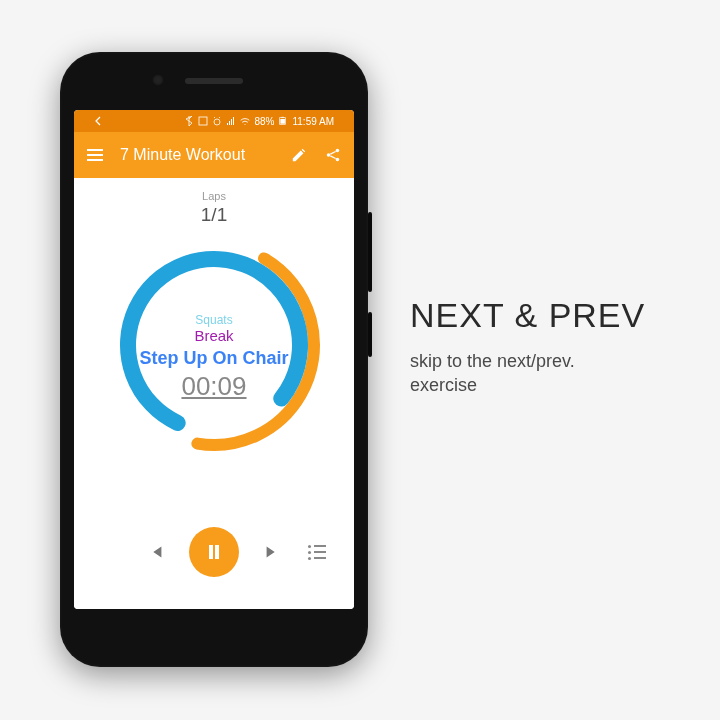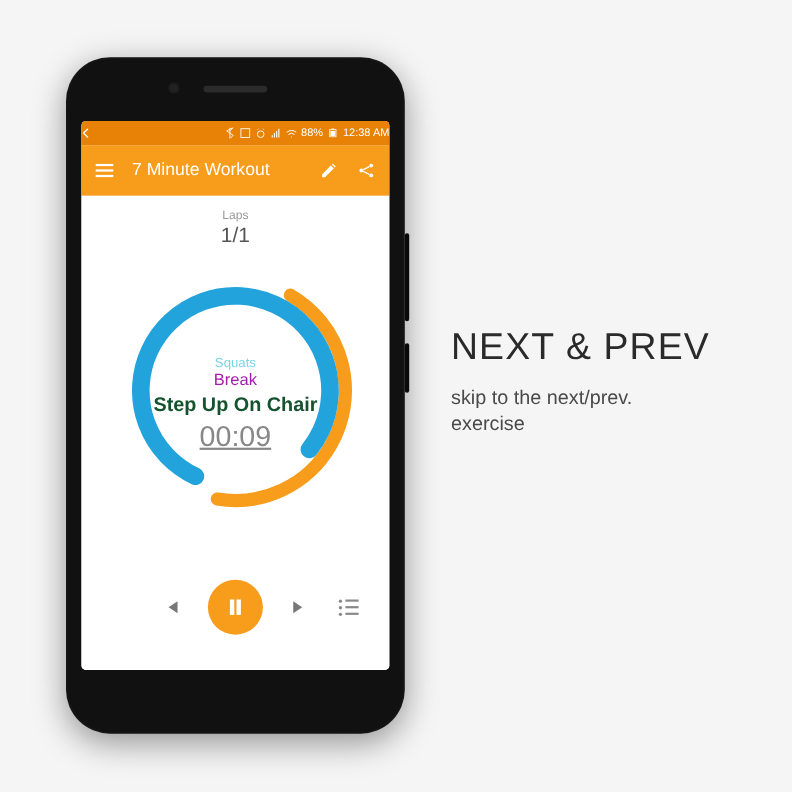--- a/index.html
+++ b/index.html
@@ -50,21 +50,21 @@
     border-radius:4px;
     overflow:hidden;
     display:flex; flex-direction:column;
   }
   
   .statusbar {
     height:22px;
     background:#e78207;
     color:#fff;
     display:flex; align-items:center; justify-content:flex-end;
-    padding:0 0;
+    padding:0 20px;
     font-size:10px;
     gap:4px;
   }
   .statusbar .left { margin-right:auto; display:flex; gap:4px; align-items:center;}
   .sb-icon { width:10px; height:10px; display:inline-block; }
   .appbar {
     height:46px;
     background:#f89c1c;
     color:#fff;
     display:flex; align-items:center;
@@ -78,39 +78,38 @@
   .hamburger { display:flex; flex-direction:column; gap:3px; }
   .hamburger span { display:block; width:16px; height:2px; background:#fff; }
   .content {
     flex:1;
     background:#fff;
     padding:12px 10px 10px;
     display:flex; flex-direction:column; align-items:center;
   }
   .stats {
     display:flex; gap:26px; justify-content:center;
-    margin-bottom:10px;
   }
   .stat { text-align:center; }
   .stat .label { font-size:11px; color:#9a9a9a; }
   .stat .value { font-size:19px; color:#555; margin-top:2px; font-weight:400;}
   .ring-wrap {
     position:relative;
     width:230px; height:230px;
     margin-top:4px;
   }
   .ring-wrap svg { position:absolute; inset:0; }
   .ring-center {
     position:absolute; inset:0;
     display:flex; flex-direction:column; align-items:center; justify-content:center;
     text-align:center;
   }
   .ex-prev { font-size:12px; color:#7dd3e8;margin-top:24px; }
   .ex-break { font-size:15px; color:#a21caf; }
-  .ex-current { font-size:18px; color:#14532d; font-weight:700; margin-top:4px;text-align:center;}
+  .ex-current { font-size:18px; color:#3b82f6; font-weight:700; margin-top:4px;text-align:center;}
   .ex-time { font-size:26px; color:#888; font-weight:300; margin-top:2px;text-decoration:underline;}
   .controls {
     margin-top:auto;
     display:flex; align-items:center; justify-content:center;
     gap:22px;
     padding:18px 0 22px;
     width:100%;
     position:relative;
   }
   .ctrl-btn { width:22px; height:22px; display:flex; align-items:center; justify-content:center; color:#666;}
@@ -178,21 +177,21 @@
         </svg>
       <svg class="sb-icon" viewBox="0 0 10 10">
           <path d="M1 4a6 6 0 018 0M2.5 6a4 4 0 015 0M5 8.5h0" stroke="#fff" fill="none" stroke-width="0.9" stroke-linecap="round"></path>
         </svg>
       <span>88%</span>
       <svg class="sb-icon" viewBox="0 0 12 10">
           <rect x="2" y="1" width="7" height="8" stroke="#fff" fill="none" stroke-width="0.8"></rect>
           <rect x="4" y="0" width="3" height="1" fill="#fff"></rect>
           <rect x="2.8" y="2.5" width="5.5" height="5.8" fill="#fff"></rect>
         </svg>
-      <span>12:38 AM</span>
+      <span>11:59 AM</span>
     </div>
 
     <div class="appbar">
       <div class="icon hamburger">
         <span></span>
           <span></span>
           <span></span>
       </div>
       <div class="title">7 Minute Workout</div>
       <div class="icon">

